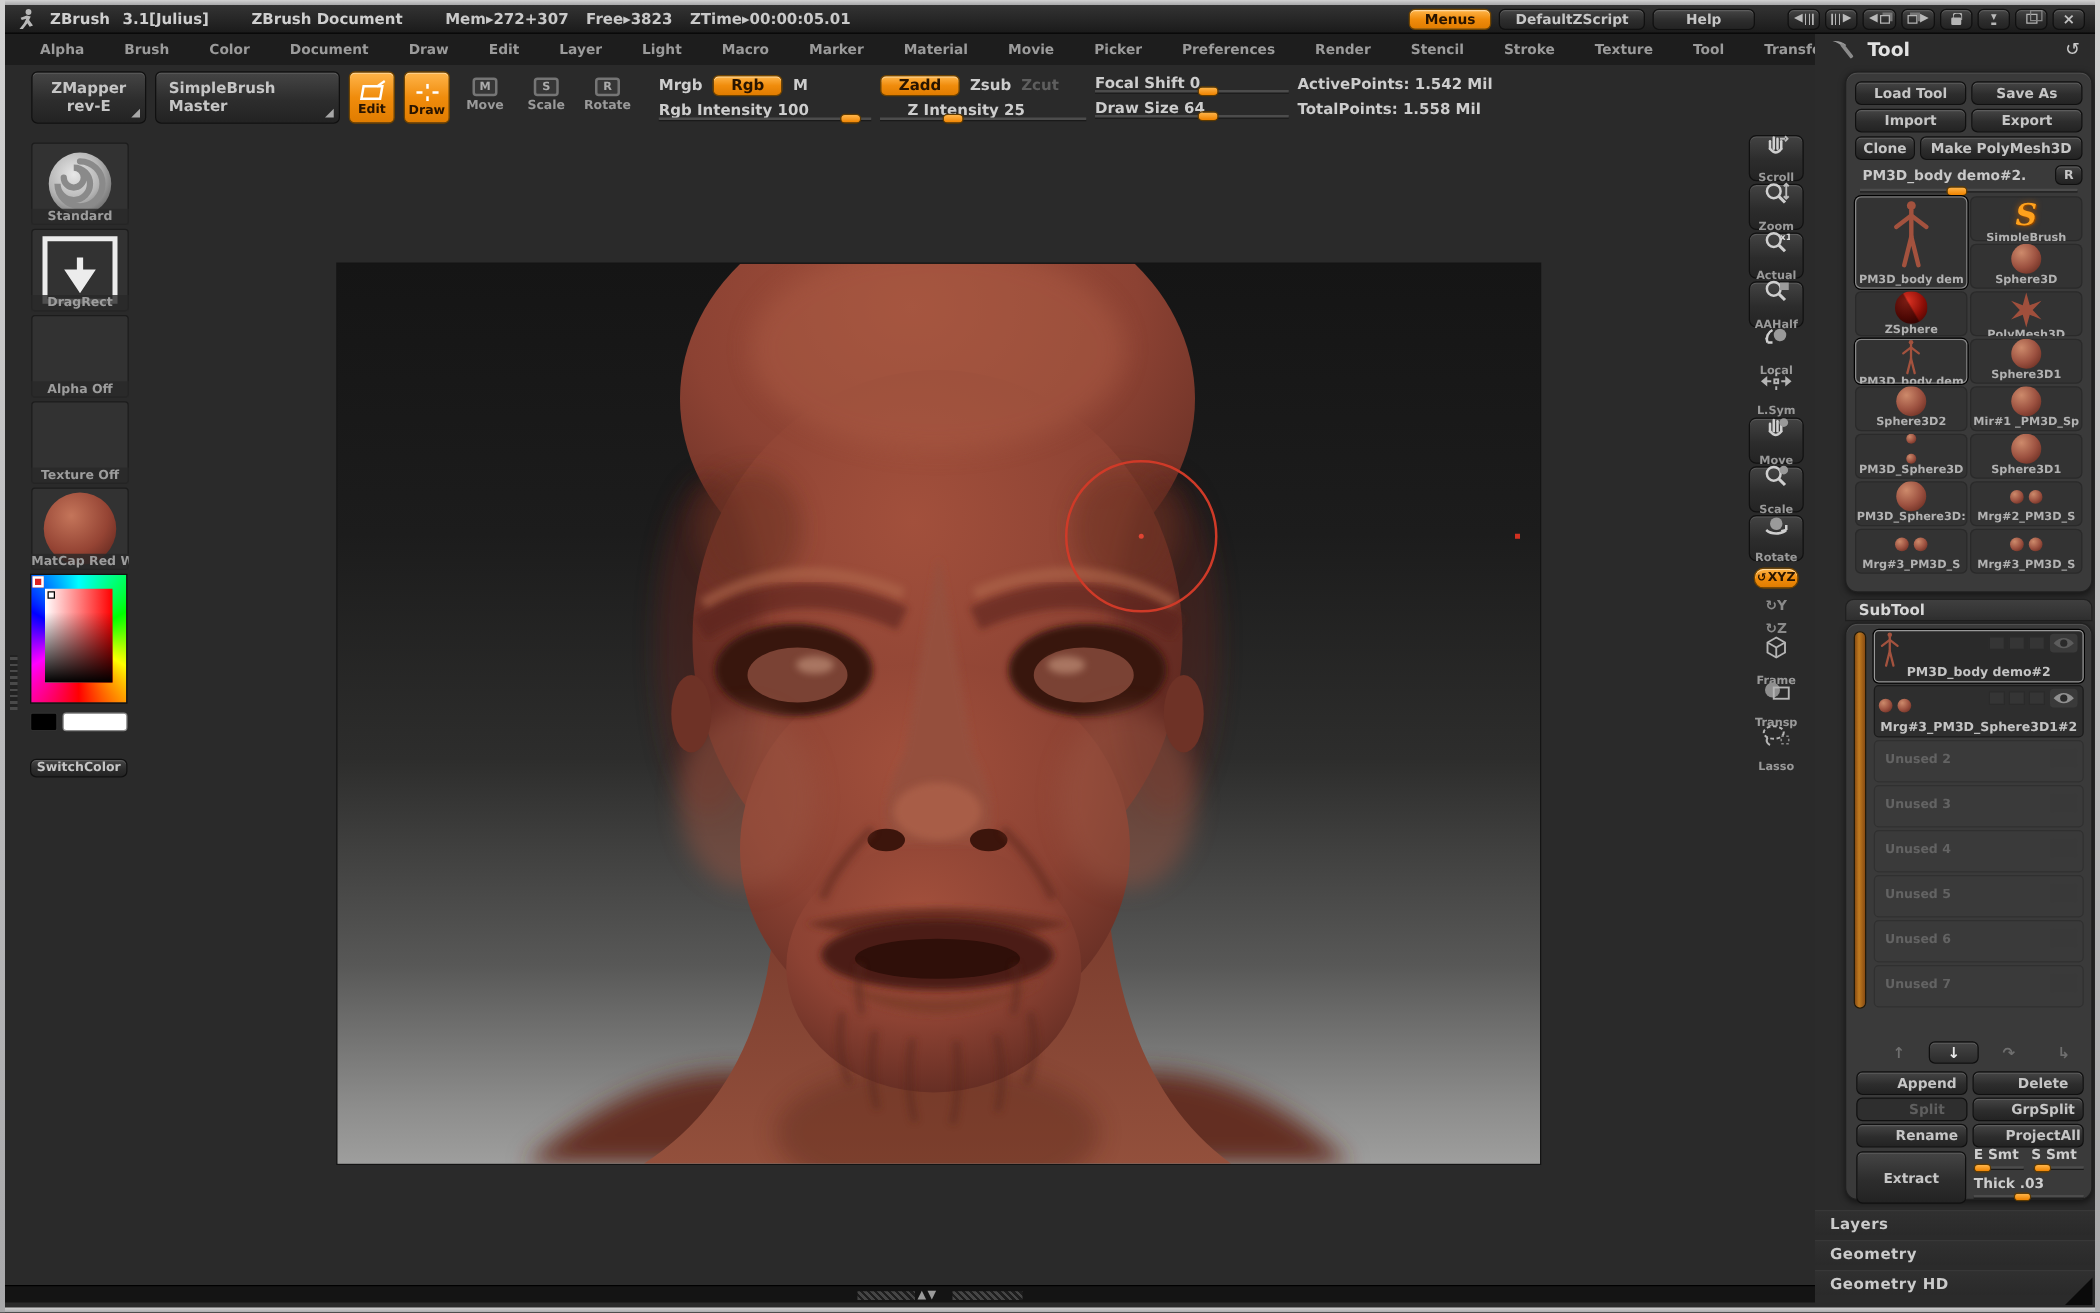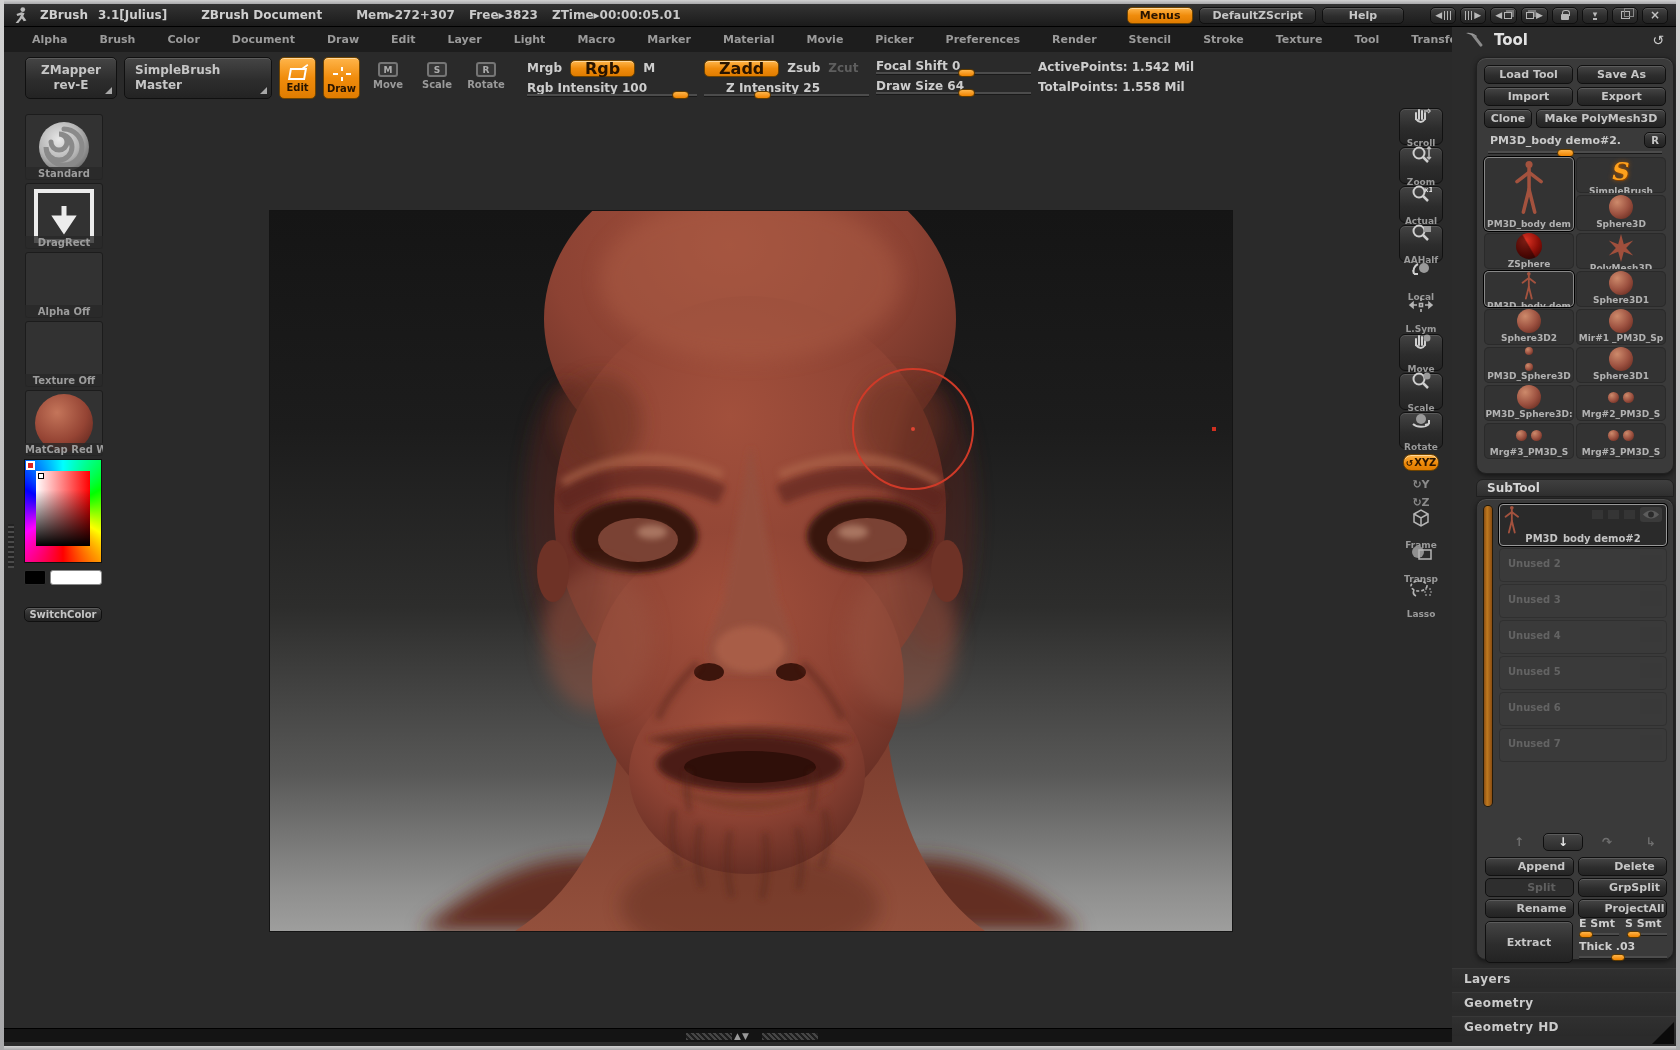--- a/index.html
+++ b/index.html
@@ -70,21 +70,21 @@
   .ghost-toggle{ width:42px; height:42px; display:flex; flex-direction:column; align-items:center; gap:2px;
      padding-top:5px; color:#9a9a9a; font-size:10px; font-weight:bold;}
   .msr{ width:20px; height:15px; border:2px solid #888; border-radius:3px; color:#ccc; font-size:9px;
      display:flex; align-items:center; justify-content:center; background:#3a3a3a; opacity:.8;}
   .ic-edit{ width:17px; height:12px; border:2px solid #fff; transform:skewX(-10deg); position:relative;}
   .ic-edit::after{ content:""; position:absolute; right:-3px; top:-4px; width:7px; height:2px; background:#fff; transform:rotate(-40deg);}
   .grp{ display:flex; flex-direction:column; gap:4px; padding-top:2px; }
   .grp-row{ display:flex; align-items:center; gap:8px; height:18px; }
   .lbl{ color:#cdcdcd; font-size:12px; }
   .lbl.dim{ color:#5e5e5e; }
-  .pill{ height:17px; padding:0 14px; font-size:16px; }
+  .pill{ height:17px; padding:0 14px; font-size:12px; }
   .sl-row{ position:relative; height:16px; color:#cdcdcd; font-size:12px; }
   .sl-track{ position:absolute; left:0; right:0; bottom:1px; height:2px; background:#4c4c4c; box-shadow:0 1px 0 #1a1a1a; }
   .sl-handle{ position:absolute; bottom:-2px; width:17px; height:8px; border-radius:4px;
      background:linear-gradient(#ffb54a,#ef8300); border:1px solid #5e3a00; }
   .pts{ color:#cdcdcd; font-size:12px; line-height:20px; }
 
   
   #leftshelf{ left:24px; top:114px; width:80px; display:flex; flex-direction:column; gap:3px; z-index:10;}
   .ls-item{ display:flex; flex-direction:column; align-items:center; }
   .ls-thumb{ width:78px; height:66px; background:#323232; border:1px solid #1c1c1c; border-radius:3px;
@@ -800,20 +800,40 @@
               <i></i>
             </div>
             <span class="st-eye">
               <svg class="eye-svg dim-eye" width="18" height="11" viewBox="0 0 20 12">
                 <path d="M1 6 Q10 -3 19 6 Q10 15 1 6 Z"></path>
                 <circle cx="10" cy="6" r="3.2"></circle>
               </svg>
             </span>
             <div class="st-name">PM3D_body demo#2</div>
           </div>
+          <div class="st-item">
+            <div class="st-thumb">
+              <span class="dotpair">
+                <span class="sphere sm"></span>
+                <span class="sphere sm"></span>
+              </span>
+            </div>
+            <div class="st-boxes">
+              <i></i>
+              <i></i>
+              <i></i>
+            </div>
+            <span class="st-eye">
+              <svg class="eye-svg" width="18" height="11" viewBox="0 0 20 12">
+                <path d="M1 6 Q10 -3 19 6 Q10 15 1 6 Z"></path>
+                <circle cx="10" cy="6" r="3.2"></circle>
+              </svg>
+            </span>
+            <div class="st-name">Mrg#3_PM3D_Sphere3D1#2</div>
+          </div>
           <div class="st-item unused">
             <span class="st-eye"></span>
             <div class="st-name">Unused 2</div>
           </div>
           <div class="st-item unused">
             <span class="st-eye"></span>
             <div class="st-name">Unused 3</div>
           </div>
           <div class="st-item unused">
             <span class="st-eye"></span>

